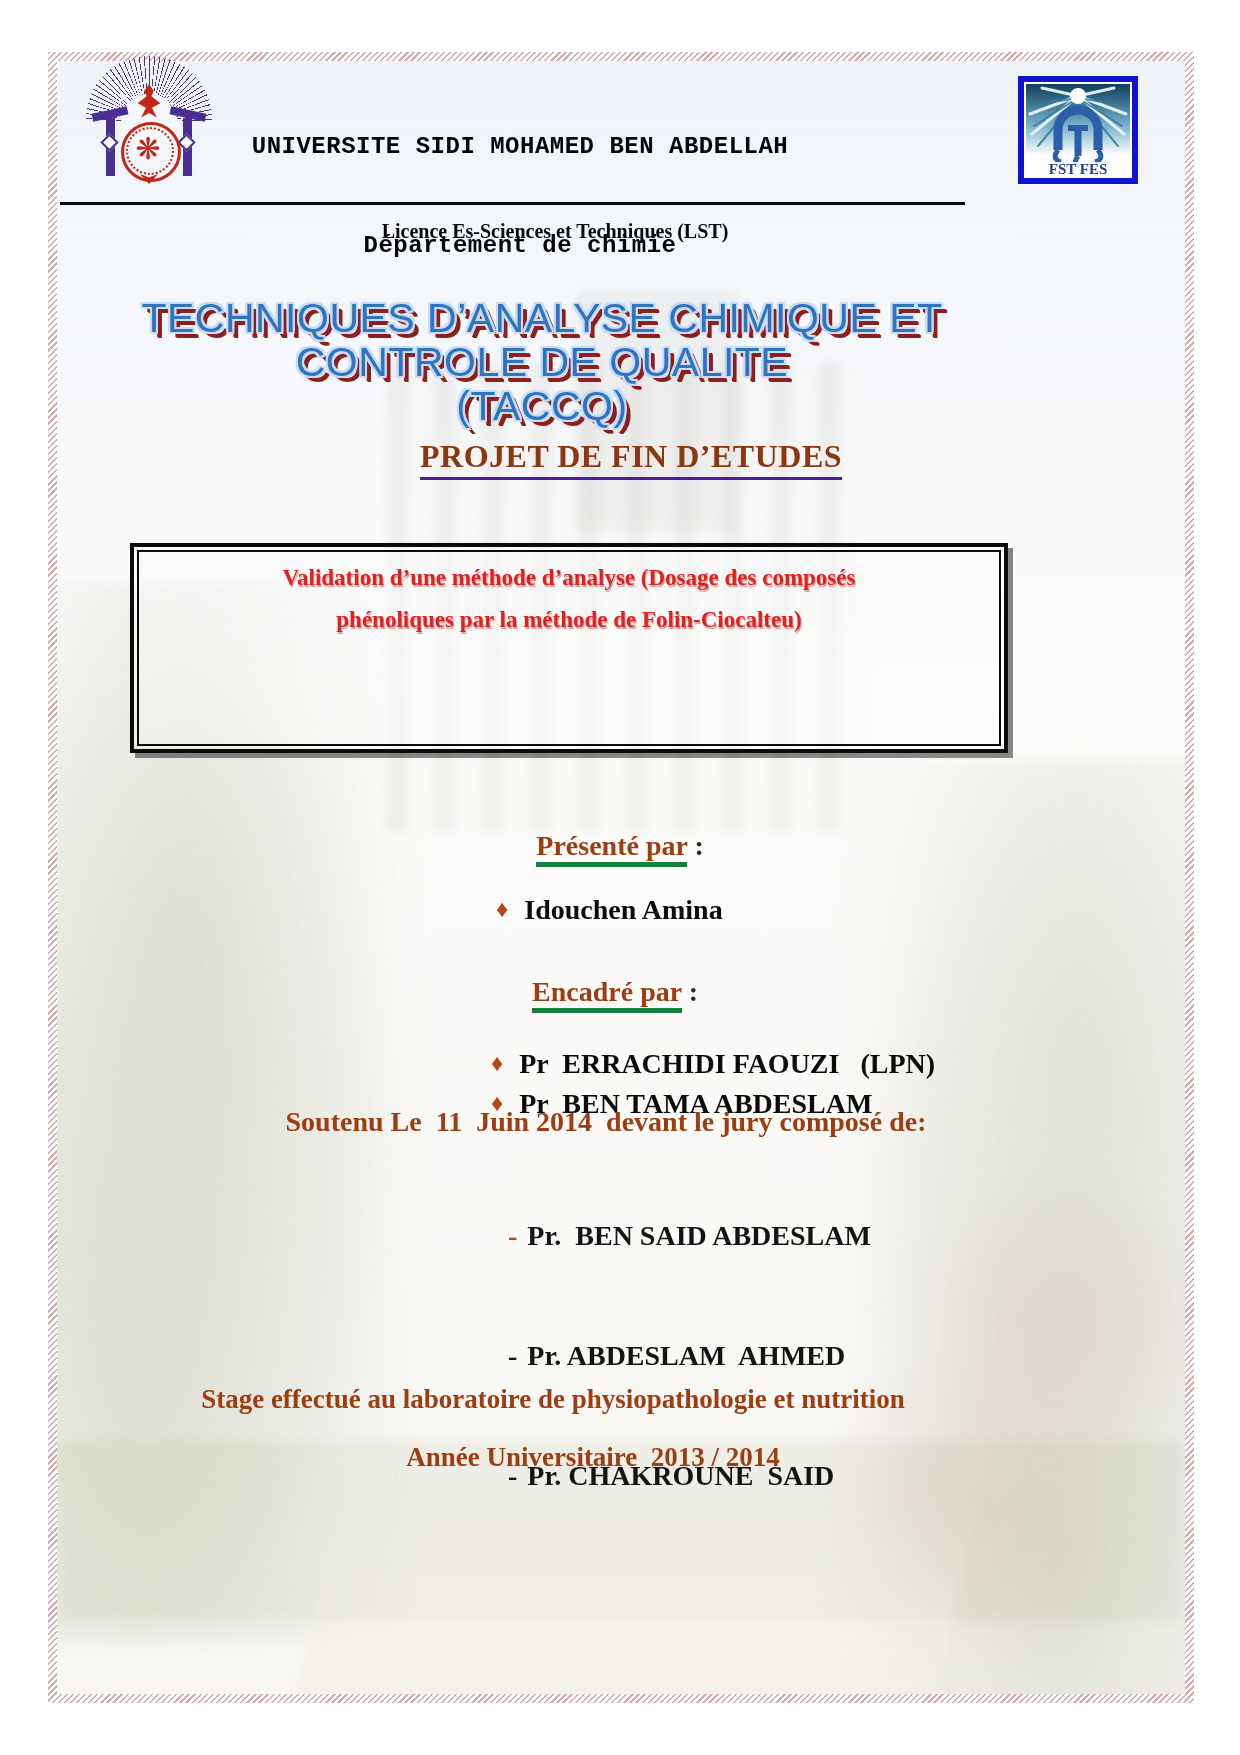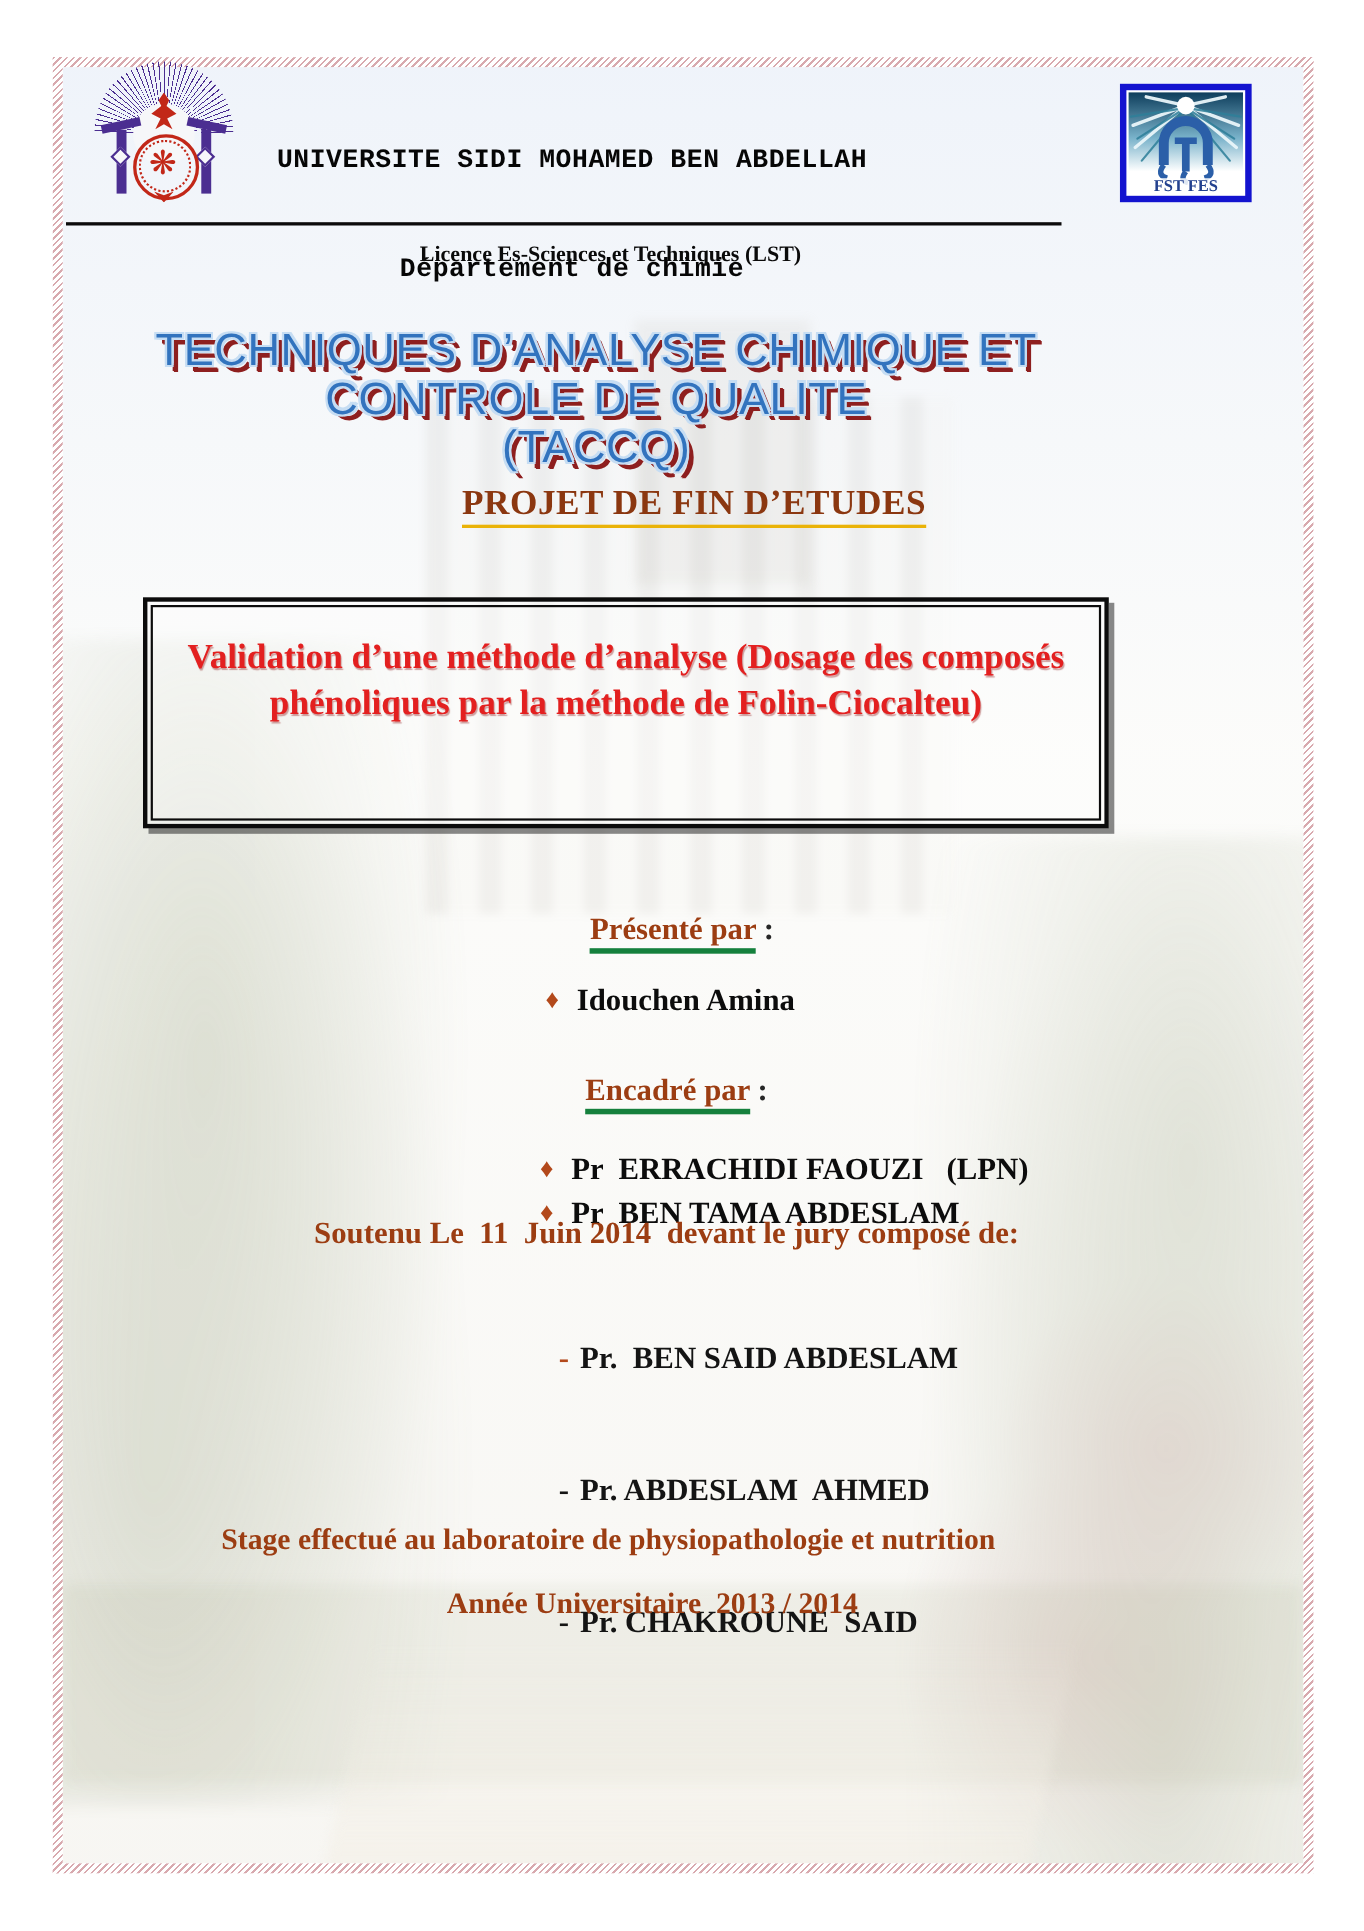--- a/index.html
+++ b/index.html
@@ -65,28 +65,28 @@
   .wordart{position:absolute;left:0;top:296px;width:1084px;text-align:center;
     font-family:"Liberation Sans",sans-serif;font-weight:400;font-size:41px;line-height:44px;
     letter-spacing:.5px;color:#3273be;
     text-shadow:-2px -2px 0 #c6ddf3,2px -2px 0 #c6ddf3,-2px 2px 0 #c6ddf3,2px 2px 0 #c6ddf3,
       -2px 0 0 #c6ddf3,2px 0 0 #c6ddf3,0 -2px 0 #c6ddf3,0 2px 0 #c6ddf3,
       5px 5px 0 #8e1f1f,6px 6px 0 #8e1f1f;}
 
   
   .projet{position:absolute;left:120px;top:438px;width:1022px;text-align:center;}
   .projet span{display:inline-block;font-size:32px;font-weight:bold;color:#8b3710;
-    border-bottom:3px solid #eab308;padding-bottom:2px;letter-spacing:.5px;}
+    border-bottom:3px solid #4c1d95;padding-bottom:2px;letter-spacing:.5px;}
 
   
   .title-box{position:absolute;left:130px;top:543px;width:870px;height:202px;
     border:4px solid #0c0c0c;box-shadow:5px 5px 0 rgba(40,40,40,.55);background:rgba(255,255,255,.3);}
   .title-box-inner{position:absolute;left:3px;top:3px;right:3px;bottom:3px;border:2px solid #0c0c0c;}
-  .box-text{position:absolute;left:0;right:0;top:28px;text-align:center;
-    font-size:32px;font-weight:bold;color:#e32020;line-height:42px;
+  .box-text{position:absolute;left:0;right:0;top:10px;text-align:center;
+    font-size:23px;font-weight:bold;color:#e32020;line-height:42px;
     text-shadow:1px 2px 1px rgba(140,20,20,.4);}
 
   
   .brown-heading{position:absolute;text-align:center;font-size:28px;font-weight:bold;color:#9c3d12;white-space:pre;}
   .brown-heading .u{border-bottom:5px solid #15803d;padding-bottom:1px;}
   .brown-heading .colon{color:#272727;}
   .bullet-line{position:absolute;font-size:28px;font-weight:bold;color:#0c0c0c;white-space:pre;}
   .bullet-line .diamond{color:#b3491b;font-size:24px;margin-right:16px;vertical-align:2px;}
   .jury{position:absolute;left:466px;top:1176px;font-size:28px;font-weight:bold;line-height:40px;color:#141414;}
   .jury .row{white-space:pre;}

